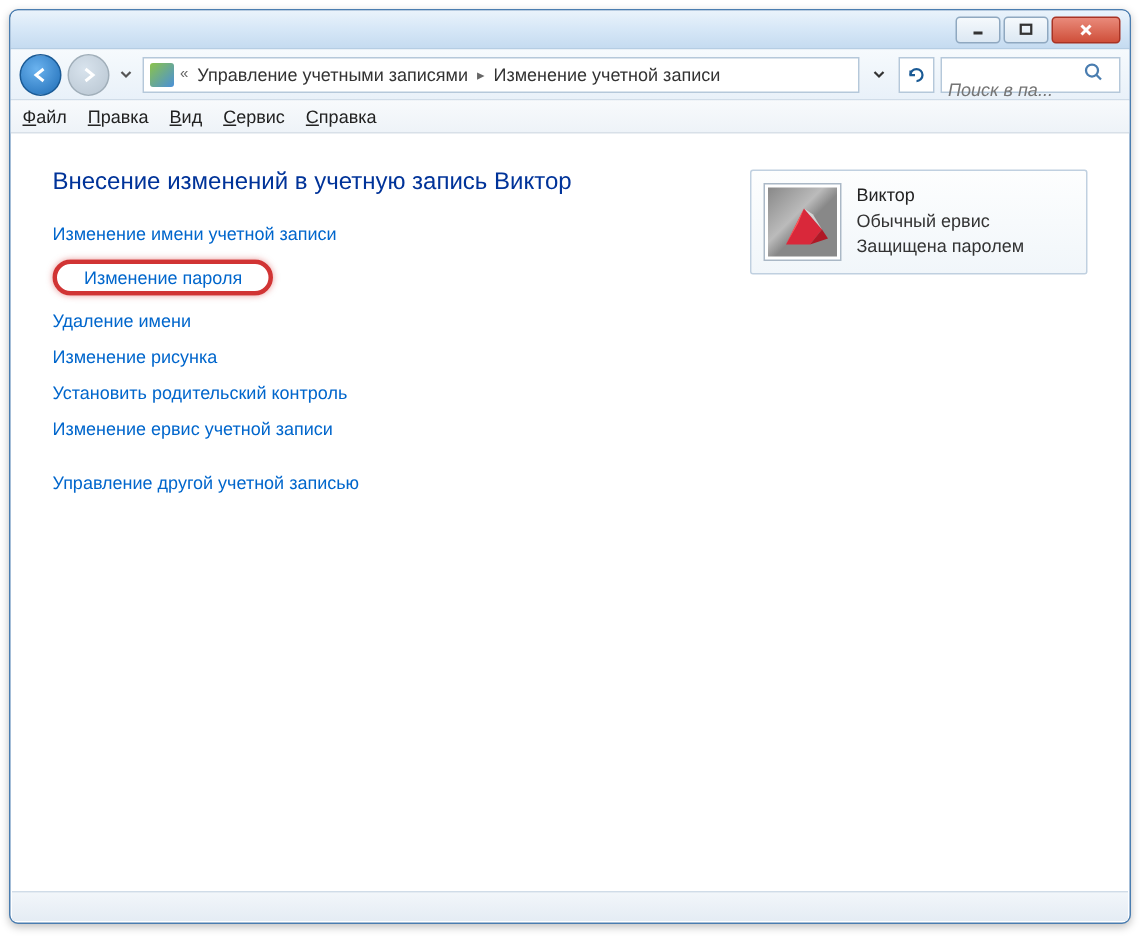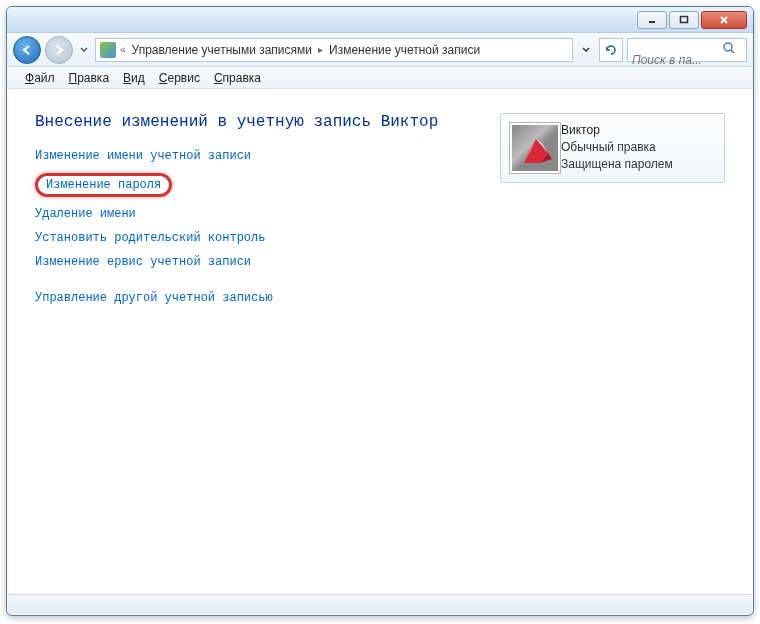--- a/index.html
+++ b/index.html
@@ -116,63 +116,64 @@
       font-style: italic; color: #737373;
       background: transparent;
       margin-top: 20px;
     }
     .search-icon { color: #4a7db0; }
     .menubar {
       height: 22px;
       background: linear-gradient(to bottom, #f8fafc, #eef3f8);
       border-bottom: 1px solid #d8e0e8;
       display: flex; align-items: center;
-      padding: 0 18px; gap: 14px;
+      padding: 0 8px; gap: 14px;
       font-size: 12px;
     }
     .menu-item {
       cursor: pointer; color: #222;
     }
     .menu-item .ul { text-decoration: underline; }
     .content {
       padding: 24px 28px;
       display: flex;
       gap: 60px;
       align-items: flex-start;
     }
-    .left-col { flex: 1; font-family: Liberation Mono, monospace; }
+    .left-col { flex: 1; }
     .page-title {
       font-size: 16px;
       color: #003399;
       margin-bottom: 18px;
       font-weight: normal;
     }
     .task-link {
       display: block;
       color: #0066cc;
       font-size: 12px;
       margin-bottom: 10px;
       cursor: pointer;
       text-decoration: none;
     }
     .task-link.highlighted {
       display: inline-block;
       border: 3px solid #d13434;
       border-radius: 14px;
-      padding: 2px 8px;
+      padding: 2px 18px;
       box-shadow: 0 0 4px rgba(209,52,52,0.5);
       margin-bottom: 10px;
     }
     .gap { height: 12px; }
     .user-card {
       width: 225px;
       border: 1px solid #c0d0e0;
       background: linear-gradient(to bottom, #fdfefe, #f1f6fa);
       padding: 8px;
       display: flex;
+      gap: 10px;
       border-radius: 2px;
     }
     .user-pic {
       width: 52px; height: 52px;
       border: 1px solid #aab8c6;
       padding: 2px;
       background: #fff;
       flex-shrink: 0;
     }
     .user-pic-inner {
@@ -272,39 +273,40 @@
     <span class="menu-item"><span class="ul">С</span><span>ервис</span></span>
     <span class="menu-item"><span class="ul">С</span><span>правка</span></span>
   </div>
 
   <div class="content">
     <div class="left-col">
       <h1 class="page-title">Внесение изменений в учетную запись Виктор</h1>
       <a class="task-link">Изменение имени учетной записи</a>
       <a class="task-link highlighted">Изменение пароля</a>
       <a class="task-link">Удаление имени</a>
+      <a class="task-link">Изменение рисунка</a>
       <a class="task-link">Установить родительский контроль</a>
       <a class="task-link">Изменение ервис учетной записи</a>
       <div class="gap"></div>
       <a class="task-link">Управление другой учетной записью</a>
     </div>
 
     <div class="user-card">
       <div class="user-pic">
         <div class="user-pic-inner">
           <svg class="origami" width="36" height="32">
             <polygon points="6,28 18,4 30,18 22,28" fill="#d9283a"></polygon>
             <polygon points="6,28 14,14 18,4" fill="#ff5a5a"></polygon>
             <polygon points="18,4 30,18 24,8" fill="#fff" opacity="0.6"></polygon>
             <polygon points="22,28 30,18 34,24" fill="#b01826"></polygon>
           </svg>
         </div>
       </div>
       <div class="user-info">
         <div class="user-name">Виктор</div>
-        <div class="user-text">Обычный правка</div>
+        <div class="user-text">Обычный ервис</div>
         <div class="user-text">Защищена паролем</div>
       </div>
     </div>
   </div>
 
   <div class="statusbar"></div>
 </div>
 
 </body></html>

